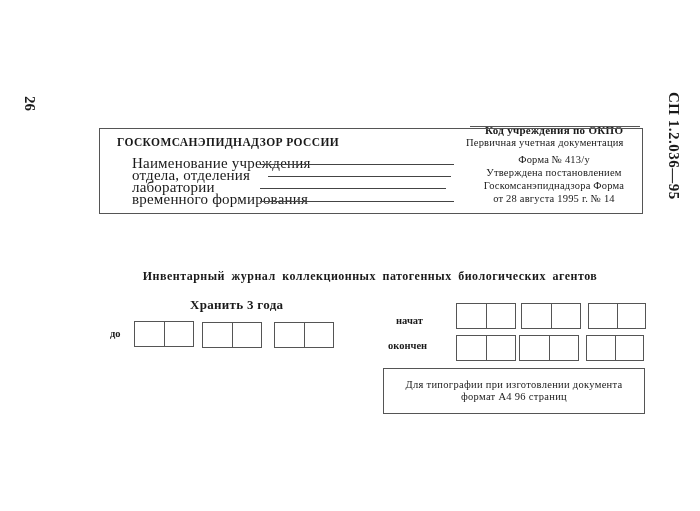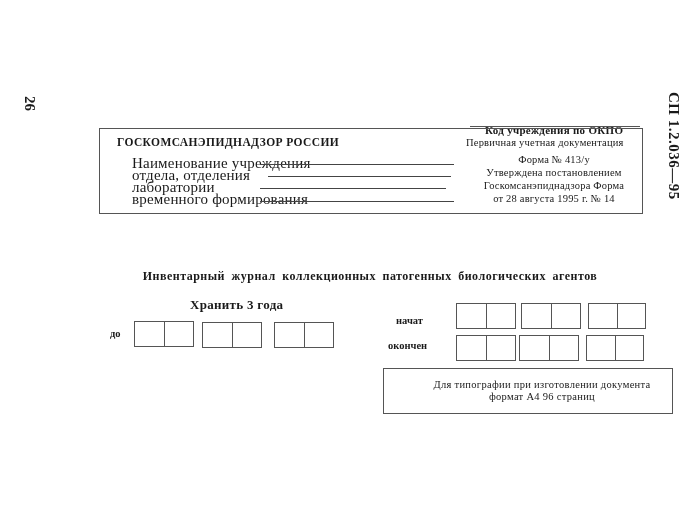--- a/index.html
+++ b/index.html
@@ -33,21 +33,21 @@
     .keep-label { left: 190px; top: 297px; font-size: 13px; font-weight: bold; letter-spacing: 0.3px; }
     .small-label { font-size: 10.5px; font-weight: bold; }
     .cellpair {
       position: absolute; height: 24px; border: 1px solid #555; display: flex;
     }
     .cellpair .cell { flex: 1; height: 100%; }
     .cellpair .cell + .cell { border-left: 1px solid #555; }
     .print-box {
       left: 383px; top: 368px; width: 260px; height: 44px; border: 1px solid #555;
       display: flex; flex-direction: column; align-items: center; justify-content: center;
-      font-size: 10.5px; line-height: 12px; letter-spacing: 0.3px; padding-left: 28px;
+      font-size: 10.5px; line-height: 12px; letter-spacing: 0.3px;
     }
   </style>
 </head>
 <body>
 
 <div class="abs page-num">26</div>
 <div class="abs doc-code">СП 1.2.036—95</div>
 
 <div class="abs okpo-label">Код учреждения по ОКПО</div>
 <div class="abs line" style="left:470px; top:126px; width:170px; border-top:1px solid #555;"></div>

